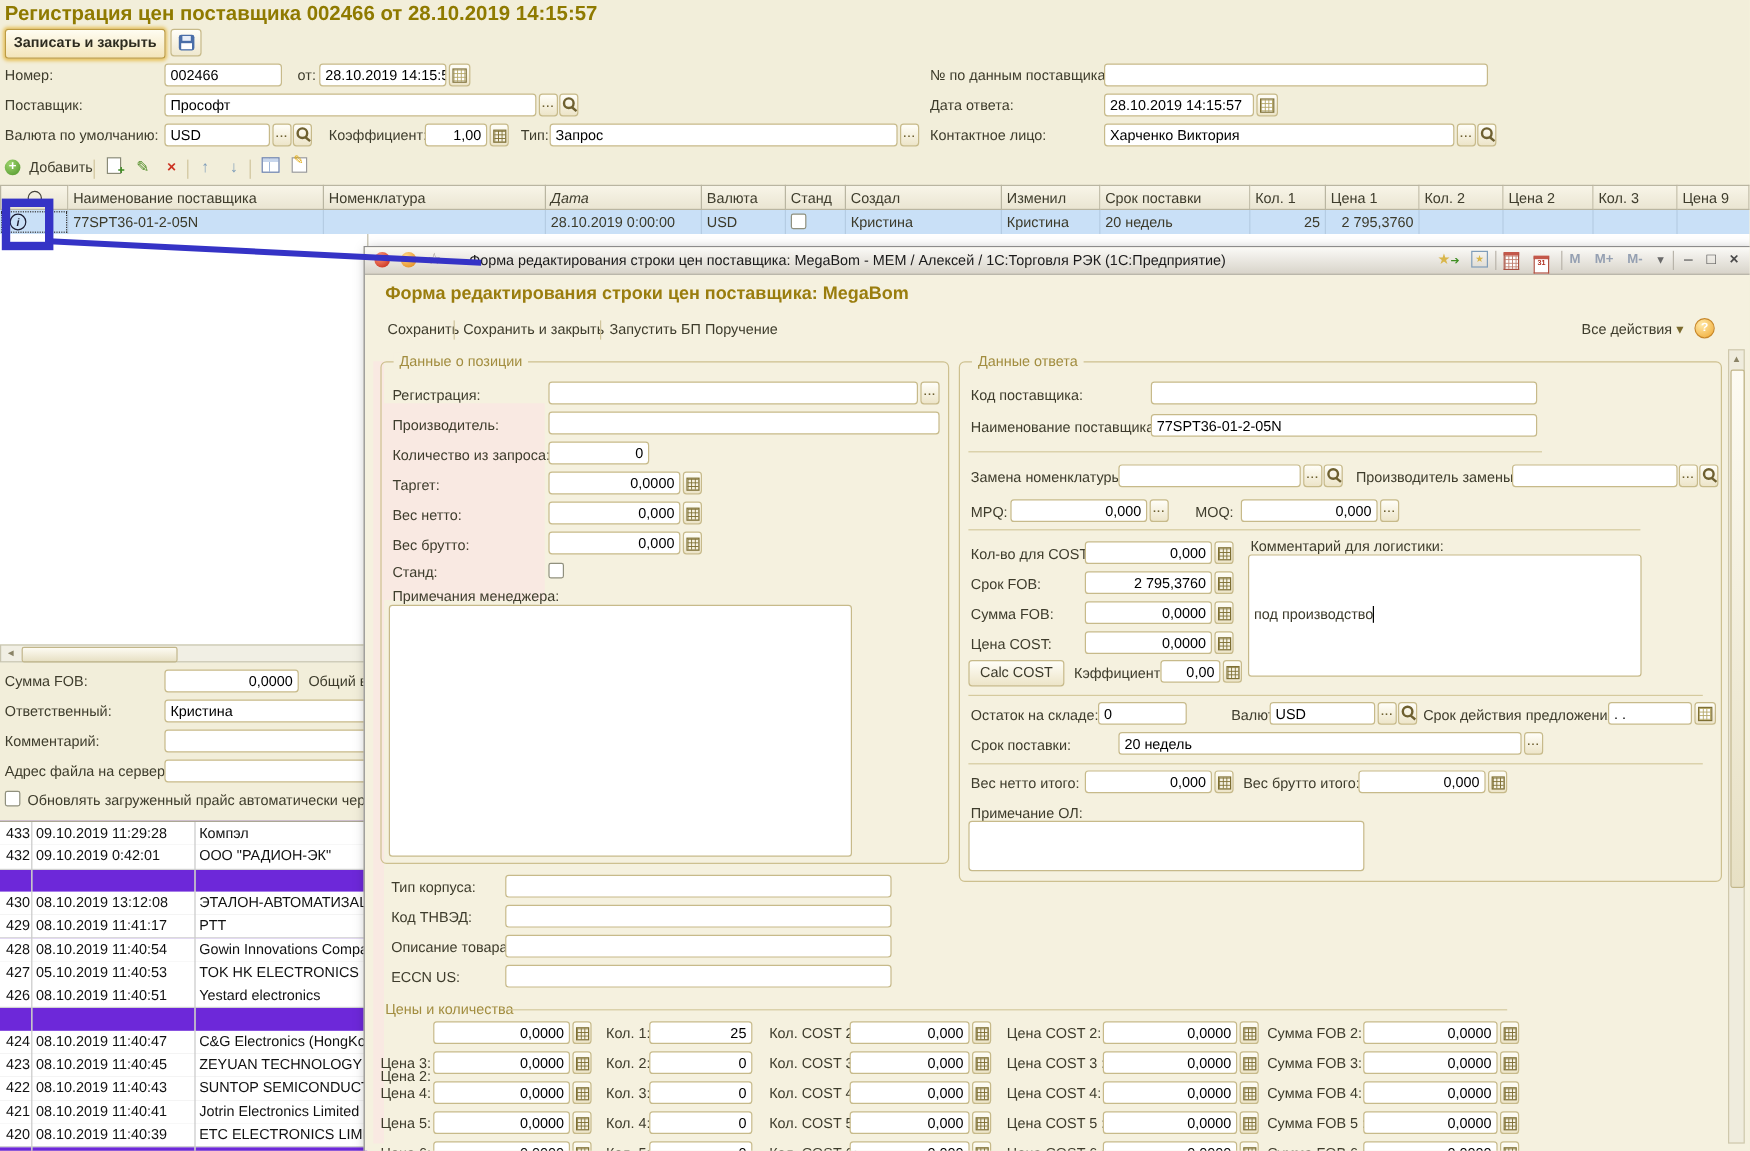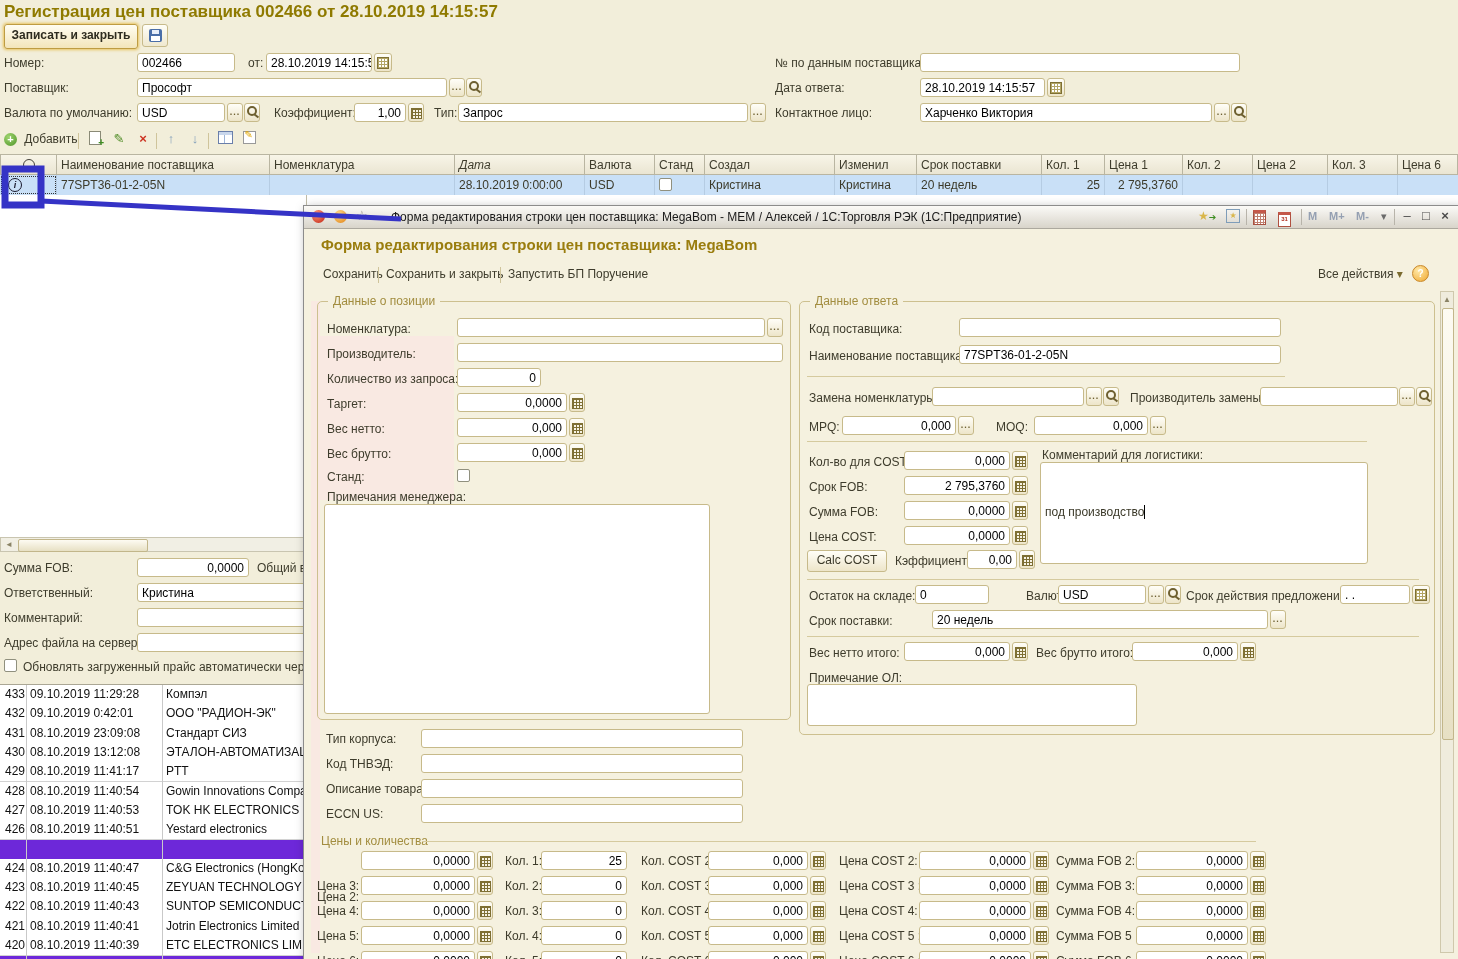--- a/index.html
+++ b/index.html
@@ -136,21 +136,21 @@
       <div class="th" style="left: 585px; width: 70px;">Валюта</div>
       <div class="th" style="left: 655px; width: 50px;">Станд</div>
       <div class="th" style="left: 705px; width: 130px;">Создал</div>
       <div class="th" style="left: 835px; width: 82px;">Изменил</div>
       <div class="th" style="left: 917px; width: 125px;">Срок поставки</div>
       <div class="th" style="left: 1042px; width: 63px;">Кол. 1</div>
       <div class="th" style="left: 1105px; width: 78px;">Цена 1</div>
       <div class="th" style="left: 1183px; width: 70px;">Кол. 2</div>
       <div class="th" style="left: 1253px; width: 75px;">Цена 2</div>
       <div class="th" style="left: 1328px; width: 70px;">Кол. 3</div>
-      <div class="th" style="left: 1398px; width: 60px;">Цена 6</div>
+      <div class="th" style="left: 1398px; width: 60px;">Цена 9</div>
     </div>
   <div style="position:absolute;left:0;top:195px;width:1458px;height:12px;background:#fff"></div>
   <div style="position:absolute;left:0;top:195px;width:306px;height:342px;background:#fff;border-right:1px solid #C0BCA8"></div>
 
   <div style="position:absolute;left:0;top:175px;width:1458px;height:20px;background:#C9E0F7">
     <div class="td" style="left:0;width:57px;outline:1px dotted #333;outline-offset:-2px;padding-top:2px;padding-left:8px"><span class="icirc">i</span></div>
     <div class="td" style="left:57px;width:213px">77SPT36-01-2-05N</div>
     <div class="td" style="left:270px;width:185px"></div>
     <div class="td" style="left:455px;width:130px">28.10.2019 0:00:00</div>
     <div class="td" style="left:585px;width:70px">USD</div>
@@ -189,43 +189,38 @@
   <div class="plrow" style="top: 0px;">
         <div class="plc plc-num">433</div>
         <div class="plc plc-date">09.10.2019 11:29:28</div>
         <div class="plc plc-name">Компэл</div>
       </div>
       <div class="plrow" style="top: 19.3px;">
         <div class="plc plc-num">432</div>
         <div class="plc plc-date">09.10.2019 0:42:01</div>
         <div class="plc plc-name">ООО "РАДИОН-ЭК"</div>
       </div>
-      <div class="plrow" style="top: 38.6px;">
-        <div class="plc plc-num">431</div>
-        <div class="plc plc-date">08.10.2019 23:09:08</div>
-        <div class="plc plc-name">Стандарт СИЗ</div>
-      </div>
       <div class="plrow" style="top: 57.9px;">
         <div class="plc plc-num">430</div>
         <div class="plc plc-date">08.10.2019 13:12:08</div>
         <div class="plc plc-name">ЭТАЛОН-АВТОМАТИЗАЦ</div>
       </div>
       <div class="plrow" style="top: 77.2px;">
         <div class="plc plc-num">429</div>
         <div class="plc plc-date">08.10.2019 11:41:17</div>
         <div class="plc plc-name">PTT</div>
       </div>
       <div class="plrow" style="top: 96.5px;">
         <div class="plc plc-num">428</div>
         <div class="plc plc-date">08.10.2019 11:40:54</div>
         <div class="plc plc-name">Gowin Innovations Compa</div>
       </div>
       <div class="plrow" style="top: 115.8px;">
         <div class="plc plc-num">427</div>
-        <div class="plc plc-date">08.10.2019 11:40:53</div>
+        <div class="plc plc-date">05.10.2019 11:40:53</div>
         <div class="plc plc-name">TOK HK ELECTRONICS</div>
       </div>
       <div class="plrow" style="top: 135.1px;">
         <div class="plc plc-num">426</div>
         <div class="plc plc-date">08.10.2019 11:40:51</div>
         <div class="plc plc-name">Yestard electronics</div>
       </div>
       <div class="plrow" style="top: 173.7px;">
         <div class="plc plc-num">424</div>
         <div class="plc plc-date">08.10.2019 11:40:47</div>
@@ -289,21 +284,21 @@
   <div class="link" style="left:204px;top:61px">Запустить БП Поручение</div>
   <div class="link" style="left:1014px;top:61px">
     <span>Все действия</span>
     <span style="color:#7A6A2E">▾</span>
   </div>
   <div class="helpc" style="left:1108px;top:59px">?</div>
 
   <div class="group" style="left:13px;top:95px;width:472px;height:417px">
     <div class="gtitle" style="left:10px">Данные о позиции</div>
     <div style="position:absolute;left:2px;top:34px;width:134px;height:164px;background:#F9E9E2"></div>
-    <div class="lbl" style="left:9px;top:20px">Номенклатура:</div>
+    <div class="lbl" style="left:9px;top:20px">Регистрация:</div>
     <div class="inp" style="left:139px;top:16px;width:308px"></div>
     <div class="b" style="left:449px;top:16px"><span class="dots">...</span></div>
     <div class="lbl" style="left:9px;top:45px">Производитель:</div>
     <div class="inp" style="left:139px;top:41px;width:326px"></div>
     <div class="lbl" style="left:9px;top:70px">Количество из запроса:</div>
     <div class="inp r" style="left:139px;top:66px;width:84px">0</div>
     <div class="lbl" style="left:9px;top:95px">Таргет:</div>
     <div class="inp r" style="left:139px;top:91px;width:110px">0,0000</div>
     <div class="b" style="left:251px;top:91px"><span class="ic-calc"></span></div>
     <div class="lbl" style="left:9px;top:120px">Вес нетто:</div>

